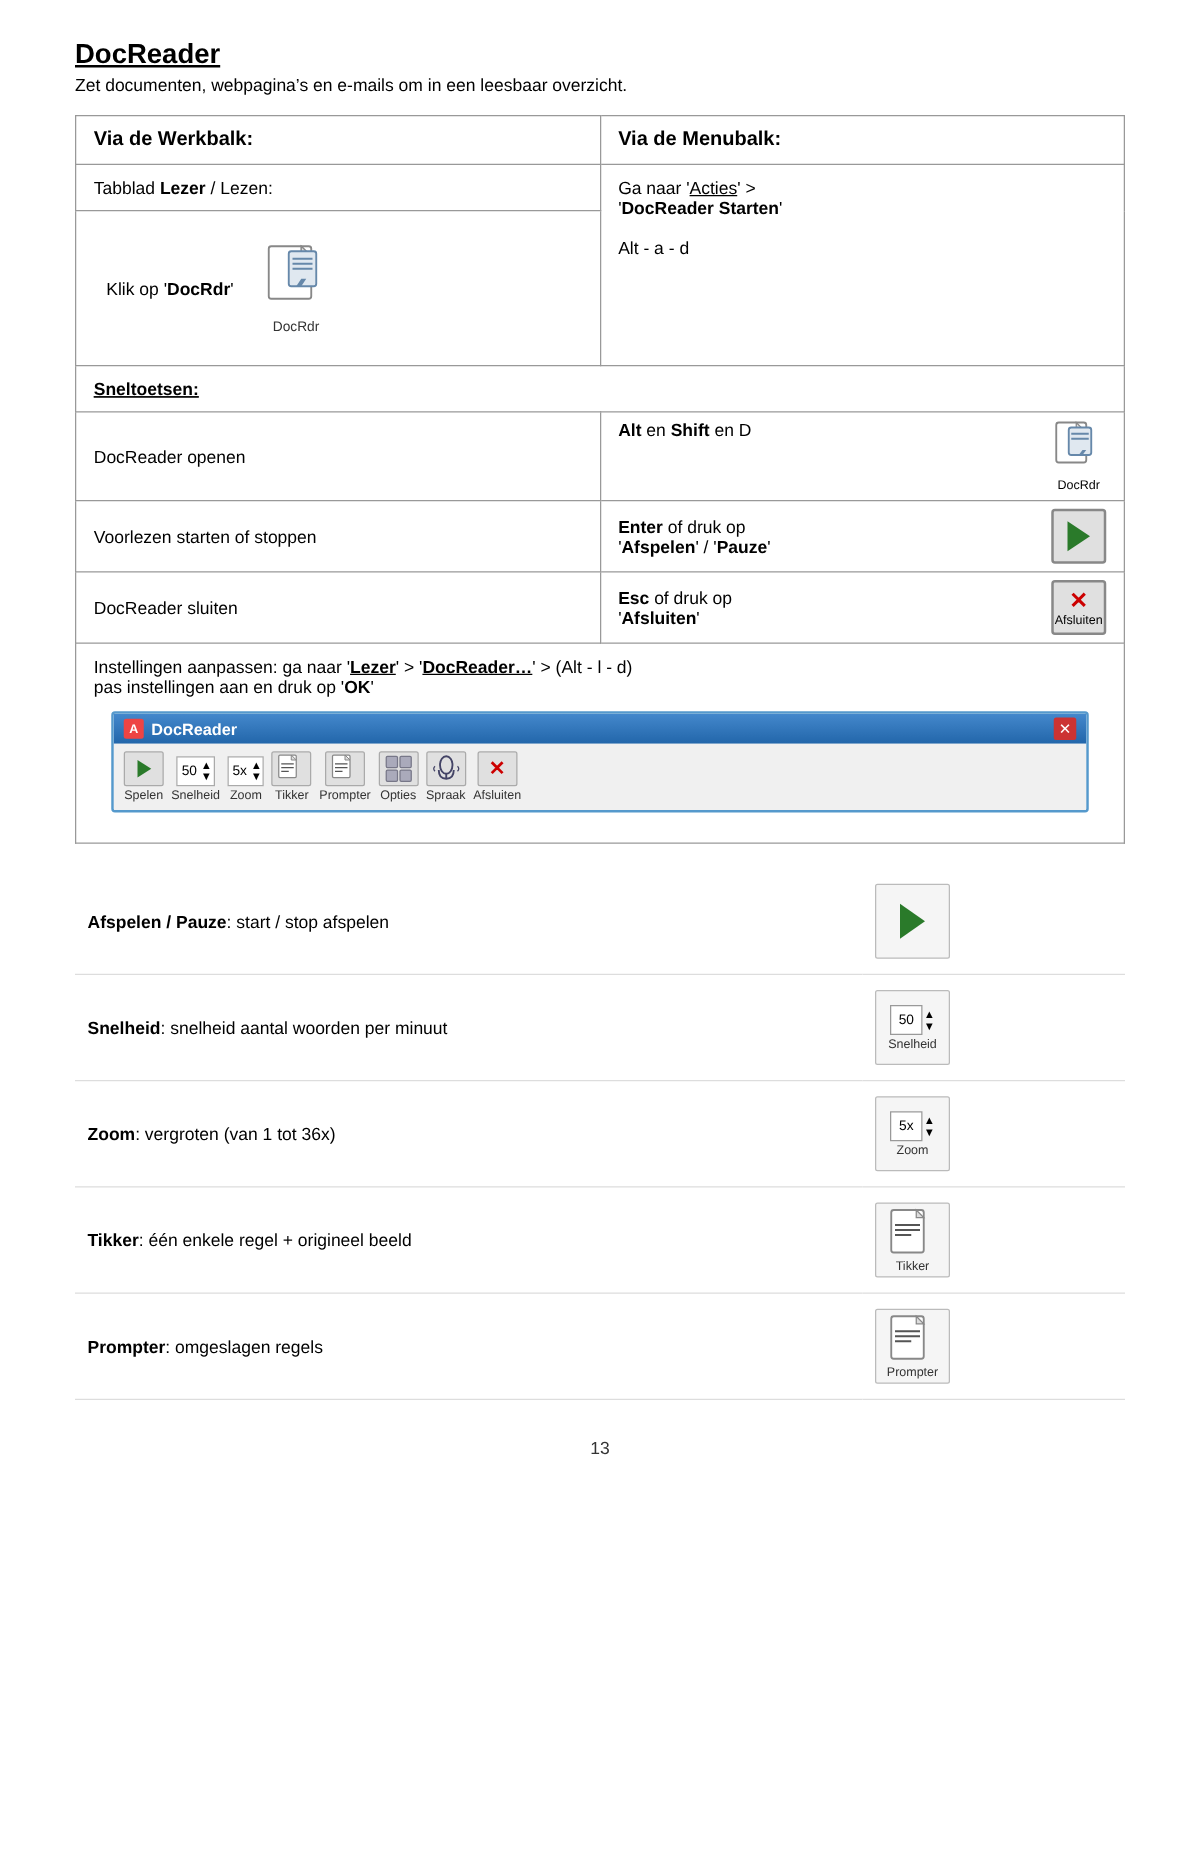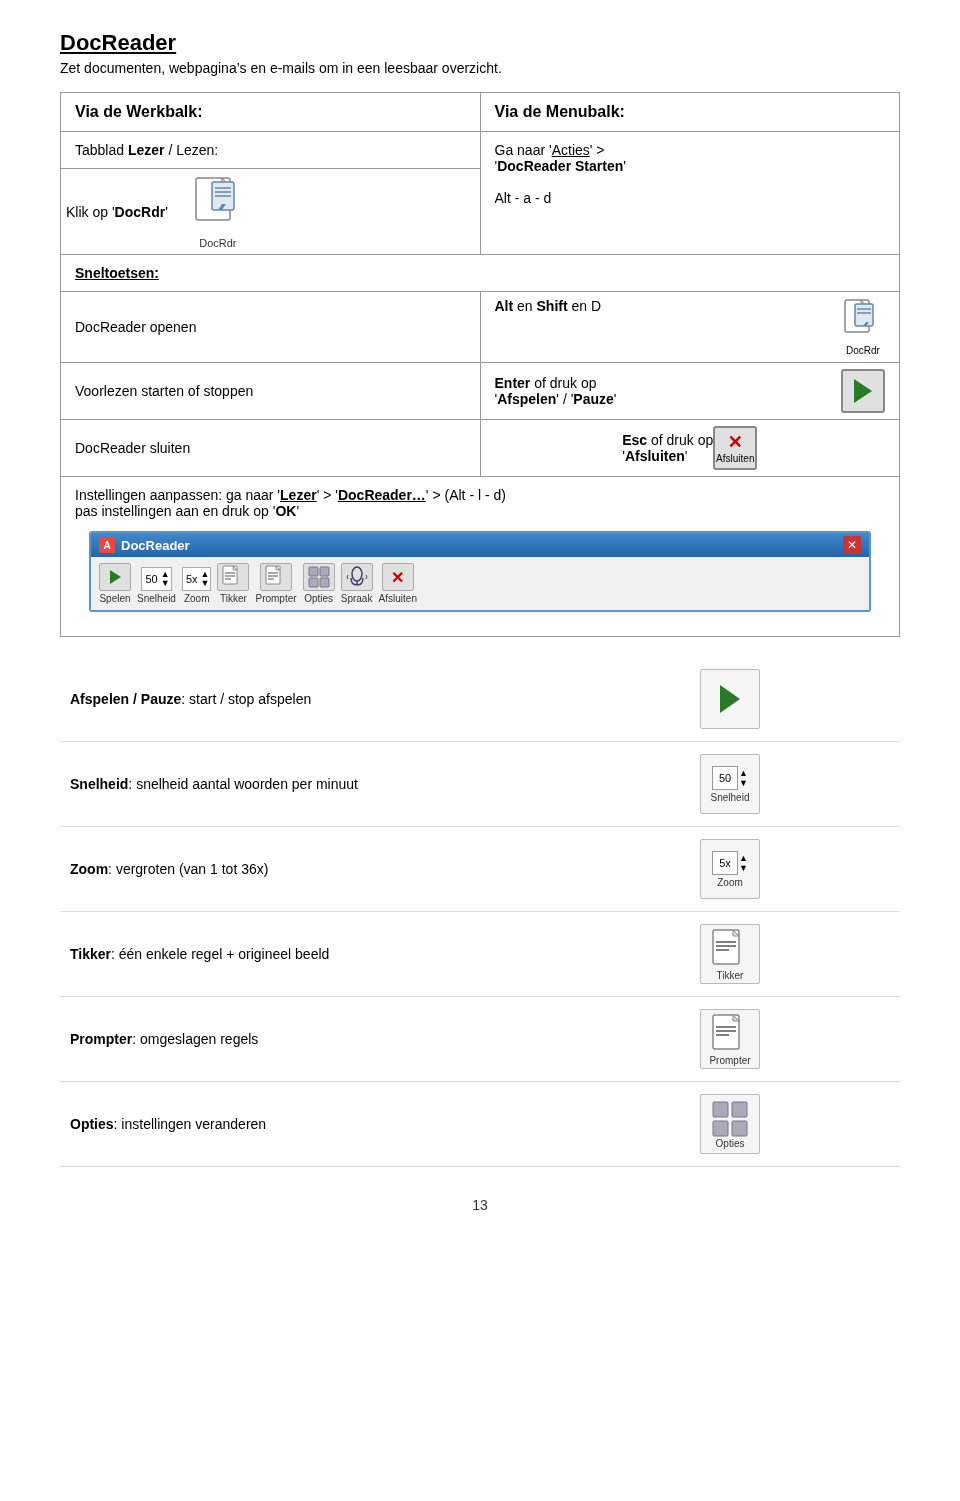--- a/index.html
+++ b/index.html
@@ -263,21 +263,21 @@
     <td>
       Tabblad <span class="bold">Lezer</span> / Lezen:
     </td>
     <td rowspan="2" style="vertical-align:top; padding-top:10px;">
       Ga naar '<span class="underline">Acties</span>' &gt;<br>
       '<span class="bold">DocReader Starten</span>'<br><br>
       <span>Alt - a - d</span>
     </td>
   </tr>
   <tr>
-    <td style="vertical-align:middle; text-align:center; padding: 5px;">
+    <td style="vertical-align:middle; text-align:center; padding: 24px;">
       <div style="display:flex; align-items:center; gap:20px;">
         <div style="text-align:left;">Klik op '<span class="bold">DocRdr</span>'</div>
         <div style="text-align:center;">
           
           <svg width="60" height="60" viewBox="0 0 60 60">
             <rect x="8" y="4" width="34" height="42" rx="2" fill="white" stroke="#888" stroke-width="1.5"></rect>
             <polygon points="34,4 42,12 34,12" fill="#ddd" stroke="#888" stroke-width="1"></polygon>
             <path d="M34 4 L42 12 L34 12 Z" fill="#e0e0e0" stroke="#888" stroke-width="1"></path>
 
             <rect x="24" y="8" width="22" height="28" rx="2" fill="#e0e8f0" stroke="#6688aa" stroke-width="1.5"></rect>
@@ -326,21 +326,21 @@
             <div class="play-icon"></div>
           </div>
         </div>
       </div>
     </td>
   </tr>
 
   <tr class="sneltoetsen-row">
     <td>DocReader sluiten</td>
     <td>
-      <div style="display:flex; align-items:center; justify-content:center;">
+      <div style="display:flex; align-items:center; justify-content:space-between;">
         <div><span class="bold">Esc</span> of druk op<br>'<span class="bold">Afsluiten</span>'</div>
         <div>
           <div style="width:44px; height:44px; background:#e0e0e0; border:2px solid #888; border-radius:3px; display:flex; flex-direction:column; align-items:center; justify-content:center; gap:2px;">
             <span style="font-size:18px; font-weight:bold; color:#cc0000; line-height:1;">✕</span>
             <span style="font-size:10px;">Afsluiten</span>
           </div>
         </div>
       </div>
     </td>
   </tr>
@@ -533,34 +533,18 @@
           <polygon points="22,2 28,8 22,8" fill="#ddd" stroke="#888" stroke-width="1"></polygon>
           <line x1="5" y1="14" x2="25" y2="14" stroke="#555" stroke-width="1.5"></line>
           <line x1="5" y1="18" x2="25" y2="18" stroke="#555" stroke-width="1.5"></line>
           <line x1="5" y1="22" x2="18" y2="22" stroke="#555" stroke-width="1.5"></line>
         </svg>
         <div style="font-size:10px; color:#333;">Prompter</div>
       </div>
     </td>
   </tr>
 
-  <tr>
-    <td class="feat-label">
-      <span class="bold">Opties</span>: instellingen veranderen
-    </td>
-    <td class="feat-icon">
-      <div class="feat-img">
-        <svg width="38" height="38" viewBox="0 0 38 38">
-          <rect x="2" y="2" width="15" height="15" rx="1" fill="#aab" stroke="#778" stroke-width="1"></rect>
-          <rect x="21" y="2" width="15" height="15" rx="1" fill="#aab" stroke="#778" stroke-width="1"></rect>
-          <rect x="2" y="21" width="15" height="15" rx="1" fill="#aab" stroke="#778" stroke-width="1"></rect>
-          <rect x="21" y="21" width="15" height="15" rx="1" fill="#aab" stroke="#778" stroke-width="1"></rect>
-        </svg>
-        <div style="font-size:10px; color:#333;">Opties</div>
-      </div>
-    </td>
-  </tr>
 
 
 </tbody>
   </table>
 
 <div class="page-number">13</div>
 
 </body></html>

